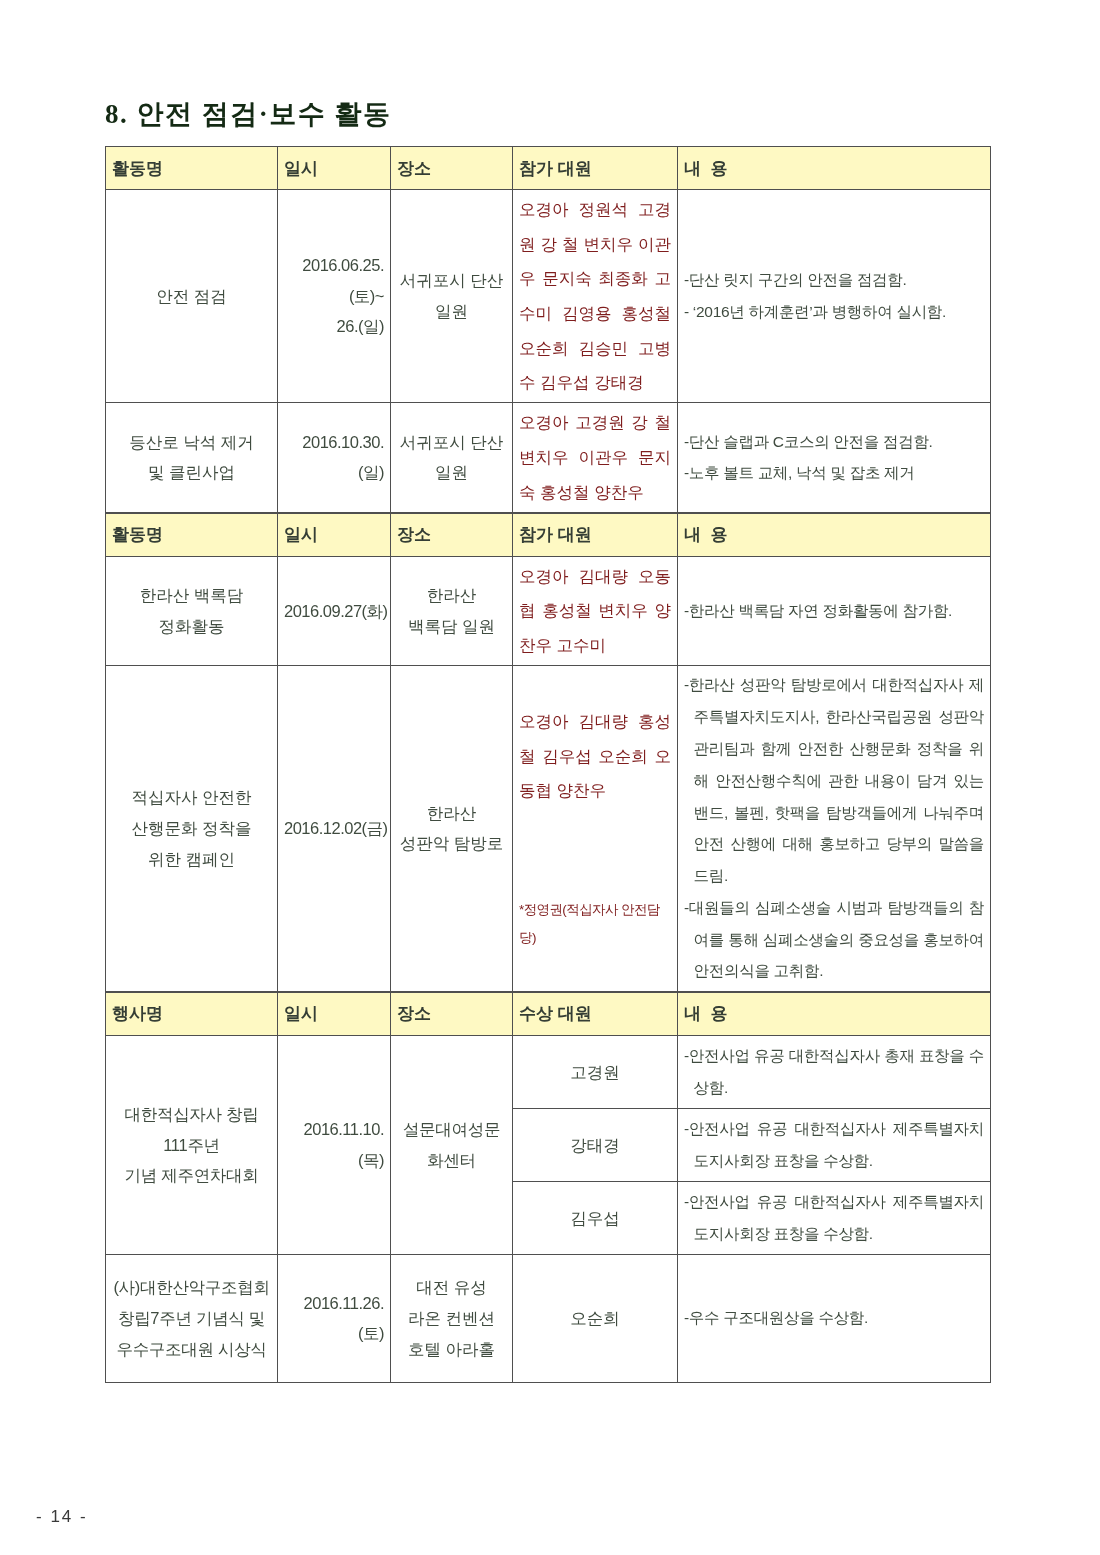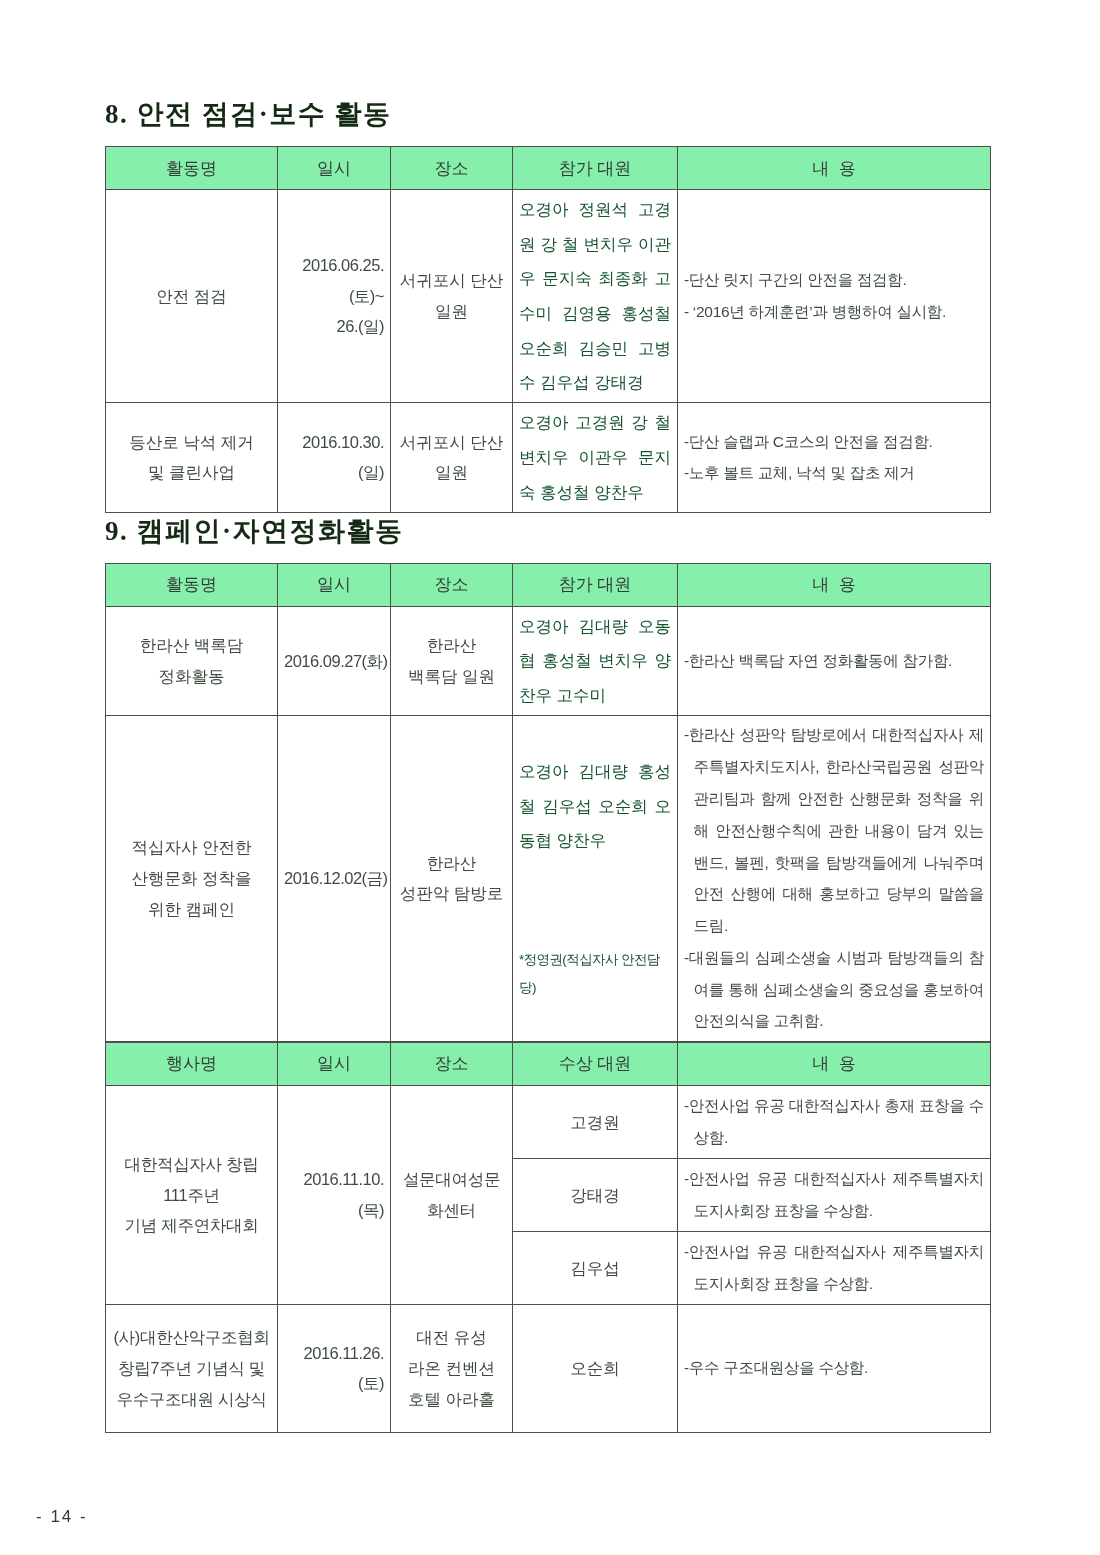--- a/index.html
+++ b/index.html
@@ -26,38 +26,38 @@
     table-layout:fixed;
     width:885px;
   }
   .tbl th,.tbl td{
     border:1px solid #4f4f4f;
     padding:2px 6px;
     vertical-align:middle;
     overflow:hidden;
   }
   .tbl th{
-    background:#86efac;
+    background:#fef9c3;
     height:38px;
-    font-weight:normal;
+    font-weight:bold;
     font-size:17px;
     color:#353e35;
     white-space:pre;
-    text-align:center;
+    text-align:left;
   }
   .tbl td{font-size:16.5px;}
   .cc{text-align:center;white-space:pre-line;line-height:1.85;}
   .date{font-size:14.5px;letter-spacing:-0.5px;padding:2px 2px;text-align:right;}
   .tight{font-size:13px;letter-spacing:-0.3px;padding:2px 3px;}
   .names{
     text-align:justify;
     font-size:15px;
     line-height:2.1;
     padding:6px 5px;
-    color:#14532d;
+    color:#7f1d1d;
   }
   .names .note{
     margin-top:88px;
     font-size:13.5px;
     letter-spacing:-0.6px;
     text-align:left;
   }
   .content{padding:4px 8px;line-height:2.05;}
   .content .item{
     text-align:justify;
@@ -131,21 +131,20 @@
             <div>오경아 고경원 강&nbsp;철 변치우 이관우 문지숙 홍성철 양찬우</div>
           </td>
         <td class="content">
           <div class="item">-단산 슬랩과 C코스의 안전을 점검함.</div>
           <div class="item">-노후 볼트 교체, 낙석 및 잡초 제거</div>
         </td>
       </tr>
     </tbody>
   </table>
 
-  <h2 class="sec-title gap-9">9. 캠페인·자연정화활동</h2>
   <table class="tbl">
     <colgroup>
         <col style="width:172px">
         <col style="width:113px">
         <col style="width:122px">
         <col style="width:165px">
         <col style="width:313px">
       </colgroup>
     <thead>
       <tr>

